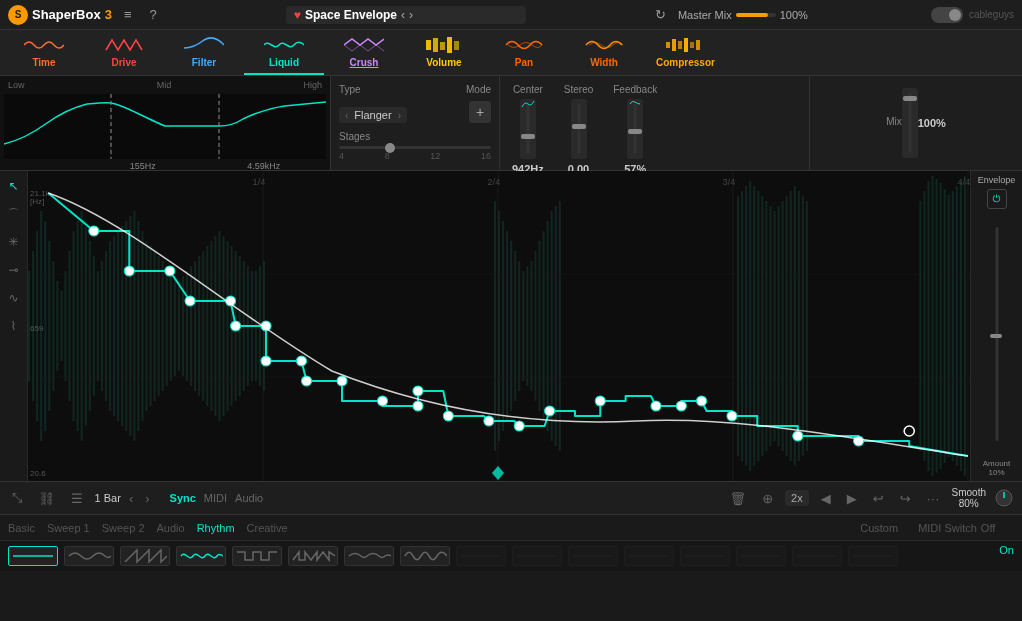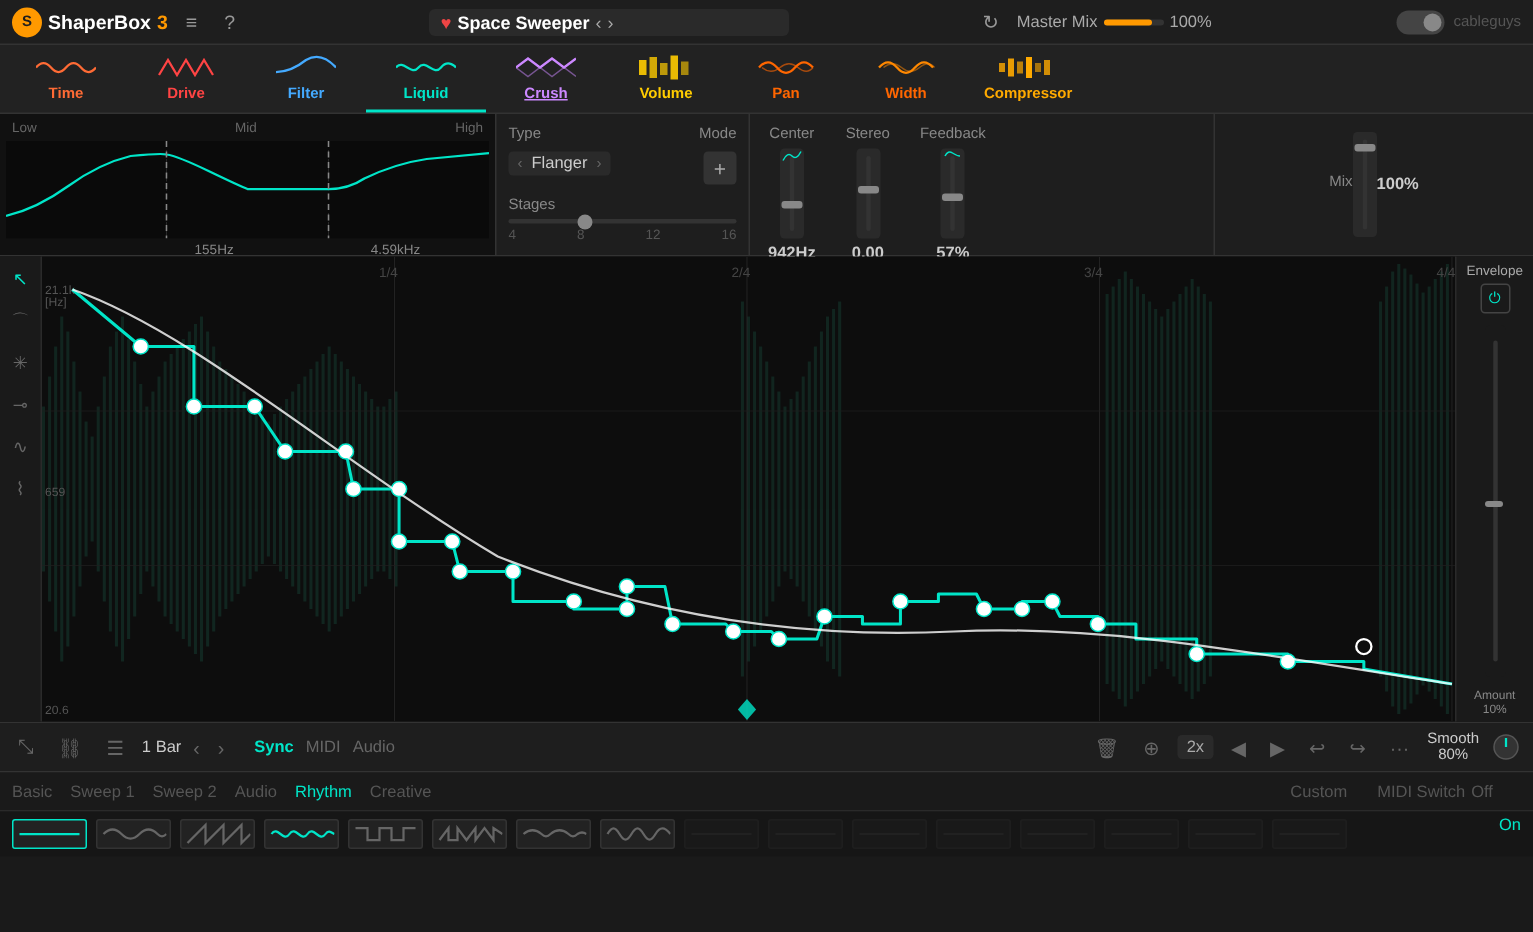--- a/index.html
+++ b/index.html
@@ -188,21 +188,21 @@
     }
 
     .type-panel {
       flex: 0 0 170px;
       padding: 8px;
       border-left: 1px solid #333;
       border-right: 1px solid #333;
     }
     .type-row {
       display: flex;
-      align-items: flex-start;
+      align-items: flex-end;
       justify-content: space-between;
       margin-bottom: 6px;
     }
     .type-label { color: #888; font-size: 10px; }
     .type-selector {
       display: flex;
       align-items: center;
       background: #2a2a2a;
       border-radius: 3px;
       padding: 2px 6px;
@@ -498,21 +498,21 @@
   <div class="logo">
     <div class="logo-icon">S</div>
     <span class="logo-text">ShaperBox</span>
     <span class="logo-num">3</span>
   </div>
   <button class="top-btn">≡</button>
   <button class="top-btn">?</button>
 
   <div class="preset-area">
     <span class="heart">♥</span>
-    <span class="preset-name">Space Sweeper</span>
+    <span class="preset-name">Space Envelope</span>
     <span class="nav-arrow">‹</span>
     <span class="nav-arrow">›</span>
   </div>
 
   <button class="top-btn">↻</button>
 
   <div class="master-area">
     <span>Master Mix</span>
     <div class="master-bar">
       <div class="master-fill"></div>

